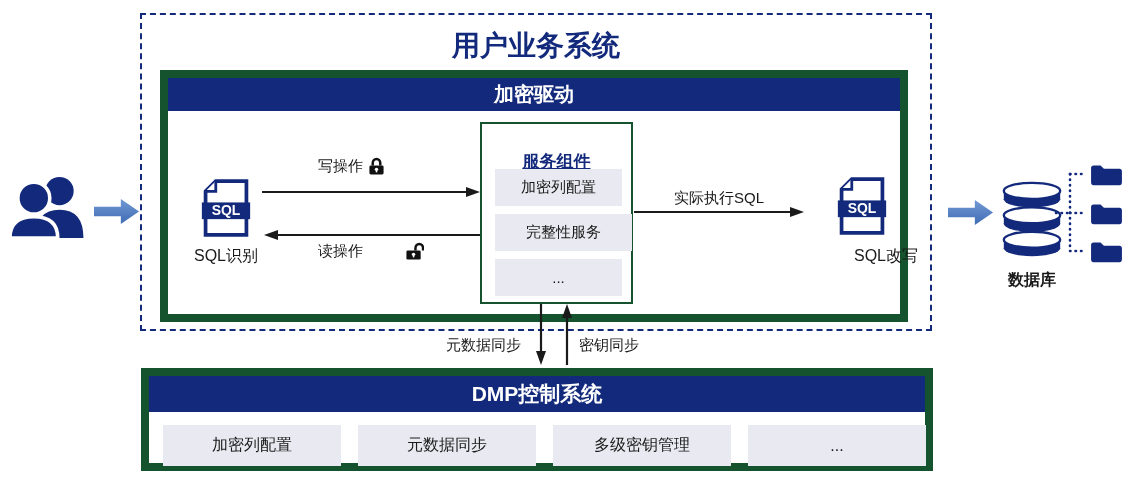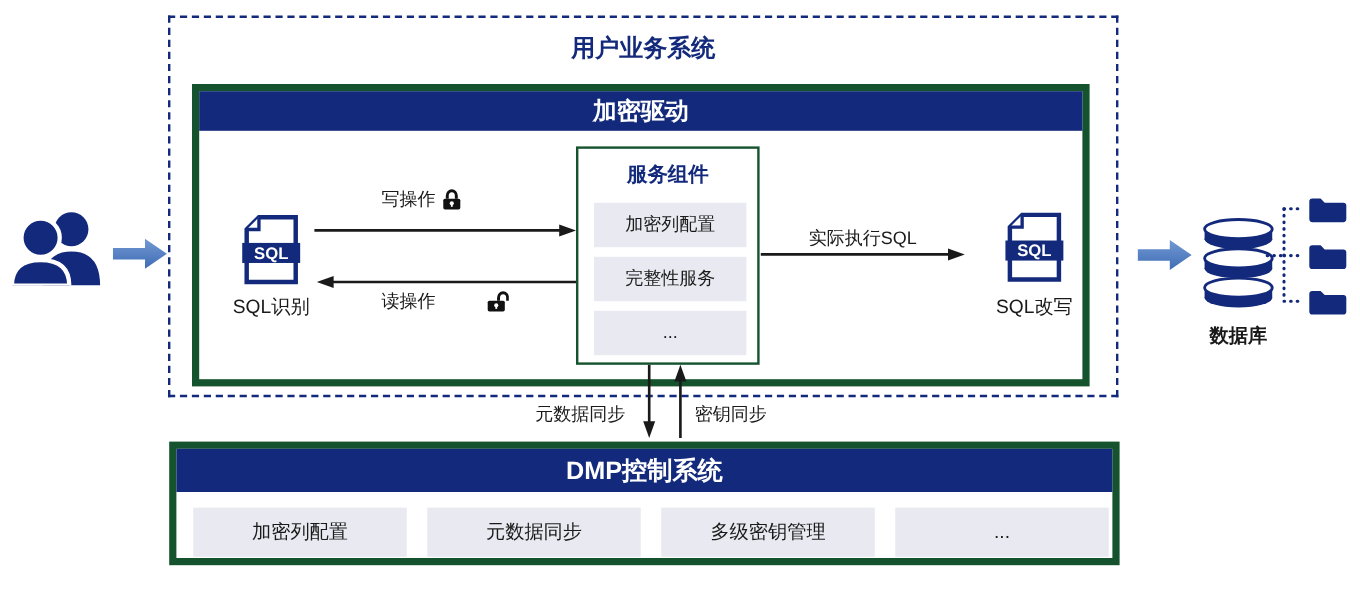--- a/index.html
+++ b/index.html
@@ -1,22 +1,22 @@
 <!DOCTYPE html>
 <html><head>
 <meta charset="utf-8">
 <style>
   html,body{margin:0;padding:0;background:#fff;}
   body{font-family:"Liberation Sans","DejaVu Sans",sans-serif;color:#1a1a1a;}
   .canvas{position:relative;width:1133px;height:491px;background:#fff;overflow:hidden;}
   .abs{position:absolute;}
   .outer-box{border:2px dashed #132A7C;box-sizing:border-box;}
-  .solid-box{border:6px solid #14532d;box-sizing:border-box;background:#fff;}
+  .solid-box{border:8px solid #14532d;box-sizing:border-box;background:#fff;}
   .bar{background:#132A7C;color:#fff;font-weight:bold;display:flex;align-items:center;justify-content:center;}
-  .sys-title{font-size:20px;font-weight:bold;color:#132A7C;text-align:center;}
+  .sys-title{font-size:28px;font-weight:bold;color:#132A7C;text-align:center;}
   .chip{background:#E9EAF1;display:flex;align-items:center;justify-content:center;font-size:15px;color:#1a1a1a;box-sizing:border-box;}
   .chip-lg{font-size:16px;}
   .icon-label{font-size:16px;text-align:center;color:#1a1a1a;}
   .flow-label{font-size:15px;color:#1a1a1a;display:flex;align-items:center;gap:5px;white-space:nowrap;}
   .svc-title{font-size:17px;font-weight:bold;color:#132A7C;text-align:center;}
   .db-label{font-size:16px;font-weight:bold;text-align:center;color:#1a1a1a;}
   svg{display:block;}
 </style>
 </head>
 <body>
@@ -79,39 +79,39 @@
       <svg width="19" height="19" viewBox="0 0 20 20">
         <path d="M11 9 V6.5 A4 4.5 0 0 1 19 6.5 V9" fill="none" stroke="#111" stroke-width="2.6"></path>
         <rect x="1.5" y="9" width="15" height="9.5" rx="1.5" fill="#111"></rect>
         <circle cx="9" cy="13" r="1.8" fill="#fff"></circle>
           <rect x="8.2" y="13" width="1.6" height="3.2" fill="#fff"></rect>
       </svg>
     </span>
   </div>
 
   <div class="abs solid-box" style="left:480px;top:122px;width:153px;height:182px;border-width:2px;">
-    <div class="svc-title" style="margin-top:10px;">服务组件</div>
+    <div class="svc-title" style="margin-top:26px;text-decoration:underline;">服务组件</div>
     <div class="abs chip" style="left:13px;top:45px;width:127px;height:37px;">加密列配置</div>
-    <div class="abs chip" style="left:13px;top:90px;width:127px;height:37px;">完整性服务</div>
+    <div class="abs chip" style="left:13px;top:90px;width:137px;height:37px;">完整性服务</div>
     <div class="abs chip" style="left:13px;top:135px;width:127px;height:37px;">...</div>
   </div>
 
   <div class="abs flow-label" style="left:674px;top:189px;">
     <span>实际执行SQL</span>
   </div>
 
   <div class="abs" style="left:836px;top:176px;">
     <svg width="52" height="60" viewBox="0 0 56 62">
       <path d="M17 2 L50 2 L50 60 L6 60 L6 13 Z" fill="#fff" stroke="#132A7C" stroke-width="4"></path>
       <path d="M17 2 L17 13 L6 13" fill="#fff" stroke="#132A7C" stroke-width="3"></path>
       <rect x="2" y="25" width="52" height="18" fill="#132A7C"></rect>
       <text x="28" y="39" text-anchor="middle" fill="#fff" font-size="15" font-weight="bold" font-family="Liberation Sans, DejaVu Sans, sans-serif">SQL</text>
     </svg>
   </div>
-  <div class="abs icon-label" style="left:806px;top:246px;width:112px;">SQL改写</div>
+  <div class="abs icon-label" style="left:806px;top:246px;width:112px;text-align:right;">SQL改写</div>
 
   <div class="abs" style="left:948px;top:199px;">
     <svg width="46" height="27" viewBox="0 0 48 28">
       <defs>
           <linearGradient id="ag2" x1="0" y1="0" x2="0" y2="1">
         <stop offset="0" stop-color="#7299D3"></stop>
             <stop offset="1" stop-color="#3F6CB4"></stop>
       </linearGradient>
         </defs>
       <polygon points="0,9 28,9 28,1 47,14 28,27 28,19 0,19" fill="url(#ag2)"></polygon>

